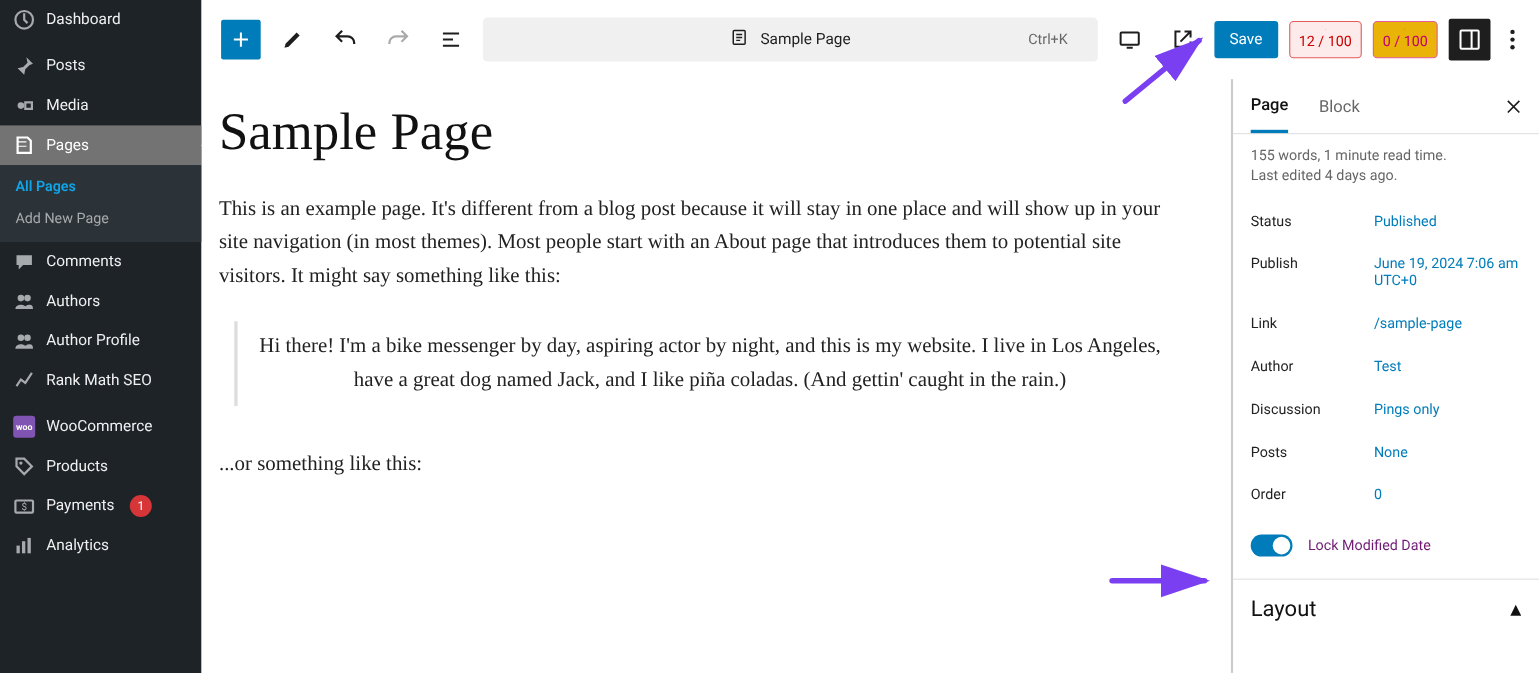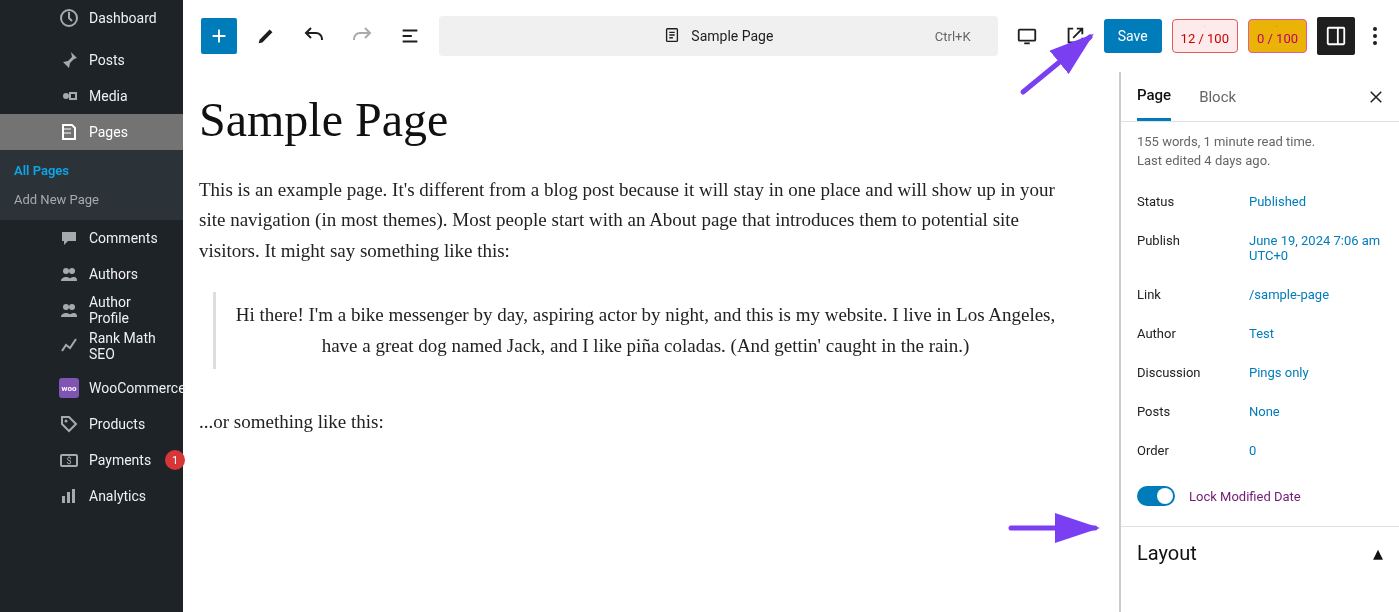--- a/index.html
+++ b/index.html
@@ -1,21 +1,21 @@
 <!DOCTYPE html>
 <html><head>
 <meta charset="utf-8">
 <style>
 * { box-sizing: border-box; margin: 0; padding: 0; }
 body { font-family: -apple-system, BlinkMacSystemFont, "Segoe UI", Roboto, sans-serif; font-size: 13px; overflow: hidden; width: 1399px; height: 612px; background: #fff; }
 
 
 .sidebar { position: absolute; left: 0; top: 0; width: 183px; height: 612px; background: #1d2327; color: #f0f0f1; }
 .sidebar-item { display: flex; align-items: center; gap: 10px; padding: 8px 12px; font-size: 14px; cursor: pointer; color: #f0f0f1; height: 36px; }
-.sidebar-item .icn { width: 20px; height: 20px; display: flex; align-items: center; justify-content: center; color: #a7aaad; flex-shrink: 0; margin-left: 47px; }
+.sidebar-item .icn { width: 20px; height: 20px; display: flex; align-items: center; justify-content: center; color: #a7aaad; flex-shrink: 0; }
 .sidebar-item.active { background: #737373; color: #fff; position: relative; }
 .sidebar-item.active .icn { color: #fff; }
 .sidebar-item.active::after { content: ''; position: absolute; right: -8px; top: 50%; transform: translateY(-50%); border: 8px solid transparent; border-right-color: #fff; }
 .submenu { background: #2c3338; padding: 6px 0; }
 .submenu-item { padding: 7px 12px 7px 14px; font-size: 13px; color: #a7aaad; cursor: pointer; }
 .submenu-item.bold { color: #0ea5e9; font-weight: 600; }
 .gap { height: 6px; }
 .badge { background: #d63638; color: #fff; border-radius: 10px; min-width: 20px; height: 20px; display: inline-flex; align-items: center; justify-content: center; font-size: 11px; padding: 0 6px; margin-left: 4px; }
 
 

